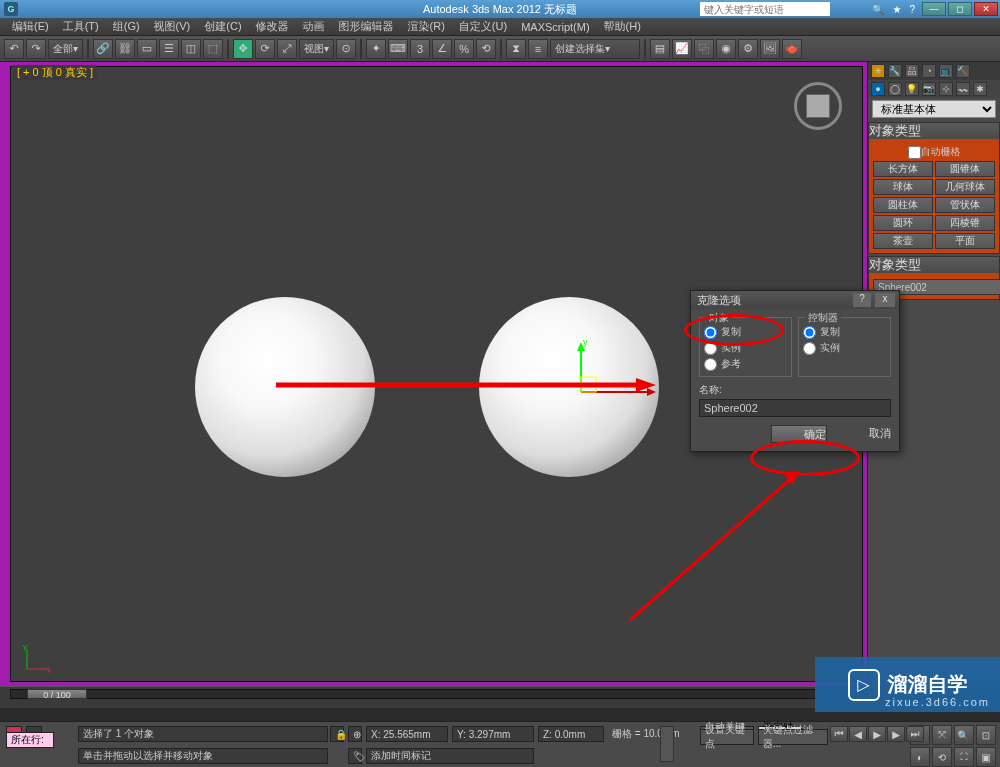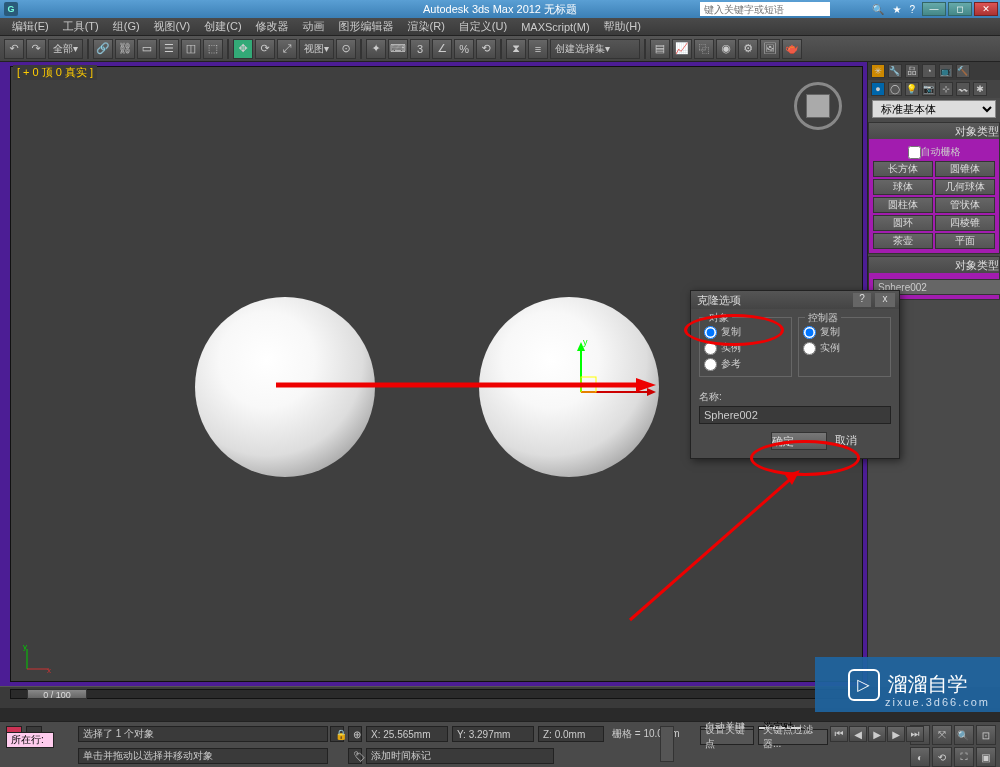--- a/index.html
+++ b/index.html
@@ -12,72 +12,72 @@
 .titlebar .winbtn{width:24px;height:14px;background:linear-gradient(#6aa,#488);border:1px solid #366;display:flex;align-items:center;justify-content:center;font-size:9px;color:#fff;cursor:pointer}
 .titlebar .winbtn.close{background:linear-gradient(#d55,#a33);border-color:#722}
 .titlebar .icons{position:absolute;right:85px;display:flex;gap:8px;font-size:10px;color:#fff}
 .menubar{height:18px;background:linear-gradient(#4a4a4a,#3a3a3a);display:flex;align-items:center;padding:0 6px;gap:2px;border-bottom:1px solid #222}
 .menubar .menu-item{padding:1px 6px;color:#ccc;font-size:11px;cursor:pointer}
 .toolbar{height:26px;background:linear-gradient(#555,#444);border-bottom:1px solid #222;display:flex;align-items:center;padding:0 4px;gap:2px}
 .tool-btn{width:20px;height:20px;background:linear-gradient(#666,#4a4a4a);border:1px solid #333;display:flex;align-items:center;justify-content:center;font-size:11px;color:#ccc;cursor:pointer}
 .tool-dd{height:20px;background:linear-gradient(#555,#444);border:1px solid #333;color:#ccc;font-size:10px;padding:0 4px;display:flex;align-items:center;cursor:pointer}
 .tool-sep{width:2px;height:20px;background:#333;margin:0 2px}
 .main{display:flex;height:624px}
-.viewport-area{flex:1;background:#4c1d95;position:relative}
+.viewport-area{flex:1;background:#a21caf;position:relative}
 .viewport{position:absolute;left:10px;top:4px;right:4px;bottom:4px;background:#3f3f3f;border:1px solid #111}
 .viewport-label{position:absolute;left:2px;top:-2px;color:#ffcc00;font-size:11px;background:#3a3a3a;padding:0 4px}
 .sphere{position:absolute;width:180px;height:180px;border-radius:50%;background:radial-gradient(circle at 40% 35%,#fff 0%,#f8f8f8 30%,#ddd 60%,#888 90%,#555 100%)}
 .viewcube{position:absolute;right:20px;top:15px;width:48px;height:48px}
 .viewcube-ring{width:48px;height:48px;border:3px solid #888;border-radius:50%;display:flex;align-items:center;justify-content:center}
 .viewcube-inner{width:24px;height:24px;background:#aaa;border:1px solid #666}
 .axis-indicator{position:absolute;left:12px;bottom:8px;width:30px;height:30px}
 .right-panel{width:133px;background:#4a4a4a;border-left:1px solid #222;display:flex;flex-direction:column}
 .panel-tabs{height:18px;background:#3a3a3a;display:flex;align-items:center;gap:3px;padding:0 3px}
 .panel-tab{width:14px;height:14px;background:#555;border:1px solid #333;font-size:9px;display:flex;align-items:center;justify-content:center;cursor:pointer}
 .panel-section{padding:2px 4px}
 .panel-dd{width:100%;height:18px;background:#ddd;border:1px solid #888;font-size:11px;padding:0 4px}
 .rollout{margin-top:2px;border:1px solid #333}
-.rollout-header{height:16px;background:linear-gradient(#5a5a5a,#4a4a4a);color:#ddd;font-size:11px;text-align:right;line-height:16px;cursor:pointer}
-.rollout-body{padding:4px;background:#a21caf}
+.rollout-header{height:16px;background:linear-gradient(#5a5a5a,#4a4a4a);color:#ddd;font-size:13px;text-align:left;line-height:16px;cursor:pointer}
+.rollout-body{padding:4px;background:#c2410c}
 .checkbox-row{display:flex;align-items:center;justify-content:center;font-size:10px;color:#ccc;padding:2px}
 .btn-grid{display:grid;grid-template-columns:1fr 1fr;gap:2px}
 .grid-btn{height:16px;background:linear-gradient(#666,#555);border:1px solid #333;color:#ddd;font-size:10px;text-align:center;line-height:14px;cursor:pointer}
 .name-row{display:flex;gap:2px;margin-top:2px}
 .name-input{flex:1;height:16px;background:#666;border:1px solid #333;color:#ccc;font-size:10px;padding:0 4px}
 .dialog{position:absolute;left:690px;top:290px;width:210px;background:#4a4a4a;border:1px solid #222;box-shadow:2px 2px 8px rgba(0,0,0,0.5)}
 .dialog-title{height:18px;background:linear-gradient(#555,#444);display:flex;align-items:center;padding:0 6px;color:#ddd;font-size:11px;position:relative}
 .dialog-title .help{position:absolute;right:28px;width:18px;height:14px;background:#666;text-align:center;font-size:10px;cursor:pointer}
 .dialog-title .close{position:absolute;right:4px;width:20px;height:14px;background:#666;text-align:center;font-size:10px;cursor:pointer}
 .dialog-body{padding:8px}
-.group-box{border:1px solid #666;padding:6px 4px 4px;margin-bottom:13px;position:relative}
+.group-box{border:1px solid #666;padding:6px 4px 4px;margin-bottom:6px;position:relative}
 .group-label{position:absolute;top:-7px;left:6px;background:#4a4a4a;padding:0 3px;font-size:10px;color:#ccc}
 .groups-row{display:flex;gap:6px}
 .radio-row{display:flex;align-items:center;gap:4px;font-size:10px;color:#ccc;padding:1px 0;cursor:pointer}
 .radio-row input{margin:0}
 .field-row{display:flex;align-items:center;gap:6px;font-size:10px;color:#ccc;margin:4px 0}
 .spinner{width:42px;height:16px;background:#ddd;border:1px solid #888;font-size:10px;text-align:center;color:#000}
 .spinner-btns{width:12px;height:16px;display:flex;flex-direction:column}
 .spinner-btn{flex:1;background:#888;border:1px solid #555;font-size:6px;line-height:6px;text-align:center;cursor:pointer}
 .name-field{width:100%;height:18px;background:#3a3a3a;border:1px solid #222;color:#ccc;font-size:11px;padding:0 4px}
 .dialog-btns{display:flex;justify-content:flex-end;gap:8px;margin-top:8px}
-.dlg-btn{width:56px;height:18px;background:linear-gradient(#777,#5a5a5a);border:1px solid #333;color:#ddd;font-size:11px;text-align:left;line-height:16px;cursor:pointer}
+.dlg-btn{width:56px;height:18px;background:linear-gradient(#777,#5a5a5a);border:1px solid #333;color:#ddd;font-size:11px;text-align:right;line-height:16px;cursor:pointer}
 .annotation{position:absolute;pointer-events:none}
 .red-ellipse{border:3px solid #e00;border-radius:50%}
 .timeline{height:22px;background:#3a3a3a;border-top:1px solid #555;position:relative;display:flex;align-items:center}
 .time-slider{position:absolute;left:10px;top:2px;width:840px;height:10px;background:#2a2a2a;border:1px solid #111}
 .time-thumb{position:absolute;left:16px;top:-1px;width:60px;height:10px;background:linear-gradient(#888,#666);border:1px solid #333}
 .time-ticks{position:absolute;left:10px;top:12px;width:840px;height:10px;font-size:8px;color:#aaa;display:flex;justify-content:space-between}
 .statusbar{height:50px;background:#4a4a4a;border-top:1px solid #222;position:relative;font-size:10px;color:#ccc}
 .status-row{position:absolute;display:flex;align-items:center;gap:4px}
 .status-field{height:16px;background:#3a3a3a;border:1px solid #222;padding:0 4px;display:flex;align-items:center}
 .nav-btns{position:absolute;right:4px;bottom:4px;display:grid;grid-template-columns:repeat(4,20px);gap:2px}
 .nav-btn{width:20px;height:20px;background:linear-gradient(#666,#4a4a4a);border:1px solid #333;cursor:pointer;font-size:10px;display:flex;align-items:center;justify-content:center}
 .watermark{position:absolute;right:0px;bottom:55px;width:185px;height:55px;background:rgba(30,100,160,0.92);display:flex;align-items:center;justify-content:center;color:#fff;gap:8px}
 .watermark .wm-logo{width:32px;height:32px;border:2px solid #fff;border-radius:6px;display:flex;align-items:center;justify-content:center;font-size:16px}
-.watermark .wm-text{font-size:20px;font-weight:normal}
+.watermark .wm-text{font-size:20px;font-weight:bold}
 .watermark .wm-url{position:absolute;bottom:4px;right:10px;font-size:11px;letter-spacing:2px;color:#cde}
 </style>
 </head>
 <body>
 
 <div class="titlebar">
   <div class="logo">G</div>
   <div class="title">Autodesk 3ds Max  2012           无标题</div>
   <input class="search" placeholder="键入关键字或短语" style="">
   <div class="icons">
@@ -336,21 +336,21 @@
     <div class="status-field" style="width:86px;background:none;border:none">栅格 = 10.0mm</div>
   </div>
   <div class="status-row" style="left:6px;top:10px">
     <div class="status-field" style="width:48px;background:#fce;color:#000">所在行:</div>
   </div>
   <div class="status-row" style="left:78px;top:26px;width:250px">
     <div class="status-field" style="flex:1">单击并拖动以选择并移动对象</div>
   </div>
   <div class="status-row" style="left:348px;top:26px">
     <div class="status-field" style="width:14px">🏷</div>
-    <div class="status-field" style="width:188px">添加时间标记</div>
+    <div class="status-field" style="width:168px">添加时间标记</div>
   </div>
   <div class="status-row" style="left:700px;top:4px">
     <div class="status-field" style="width:54px;background:#555">自动关键点</div>
     <div class="status-field" style="width:44px;background:#ddd;color:#000">选定对象</div>
   </div>
   <div class="status-row" style="left:700px;top:7px">
     <div class="status-field" style="width:54px;background:#555">设置关键点</div>
     <div class="status-field" style="width:70px;background:#555">关键点过滤器...</div>
   </div>
   <div class="status-row" style="left:660px;top:4px">

